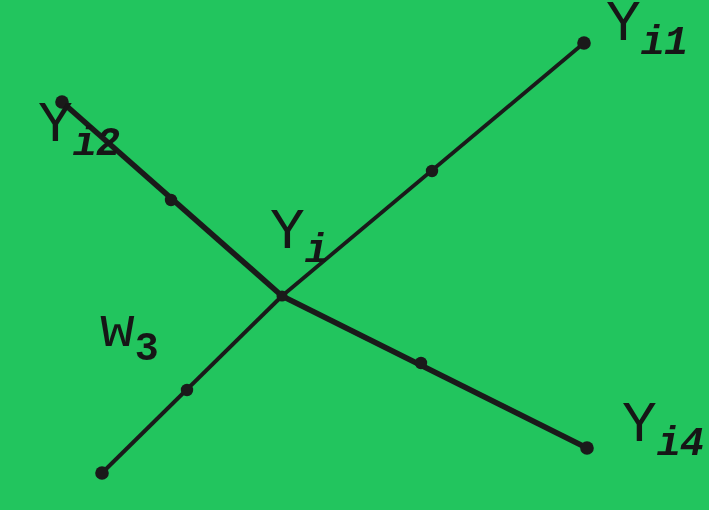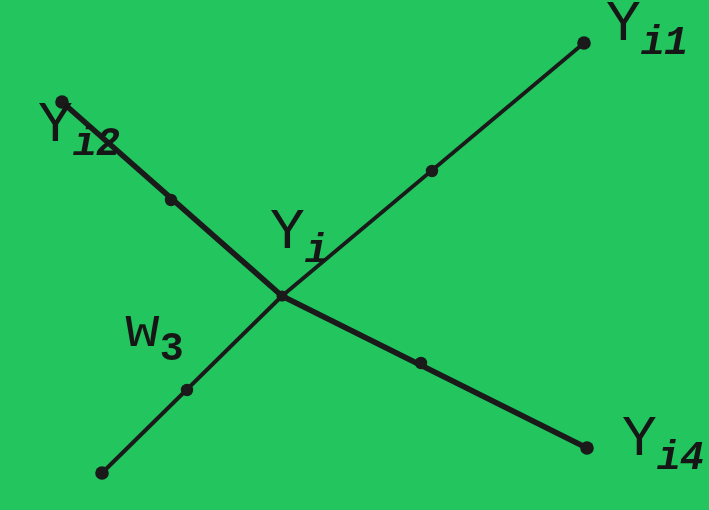--- a/index.html
+++ b/index.html
@@ -44,26 +44,26 @@
   .lbl.weight .main {
     font-size: 58px;
   }
   .lbl.weight .sub {
     font-style: normal;
   }
   
   #lbl-yi1 { left: 606px; top: -4px; }
   #lbl-yi2 { left: 2px;   top: 97px; margin-left: 36px; }
   #lbl-yi3 { left: 0px;   top: 437px; }
-  #lbl-yi4 { left: 622px; top: 411px; }
+  #lbl-yi4 { left: 622px; top: 397px; }
   #lbl-yi  { left: 246px; top: 204px; margin-left: 24px; }
   
   #lbl-w1 { left: 364px; top: 87px; }
   #lbl-w2 { left: 147px; top: 114px; }
-  #lbl-w3 { left: 125px; top: 302px; }
+  #lbl-w3 { left: 100px; top: 302px; }
   #lbl-w4 { left: 339px; top: 349px; }
 </style>
 </head>
 <body>
 
 <div class="canvas">
 
   <svg class="edges-svg" viewBox="0 0 709 510" xmlns="http://www.w3.org/2000/svg">
 
     <line x1="282" y1="296" x2="584" y2="43" stroke="#1a1a1a" stroke-width="3.8"></line>

